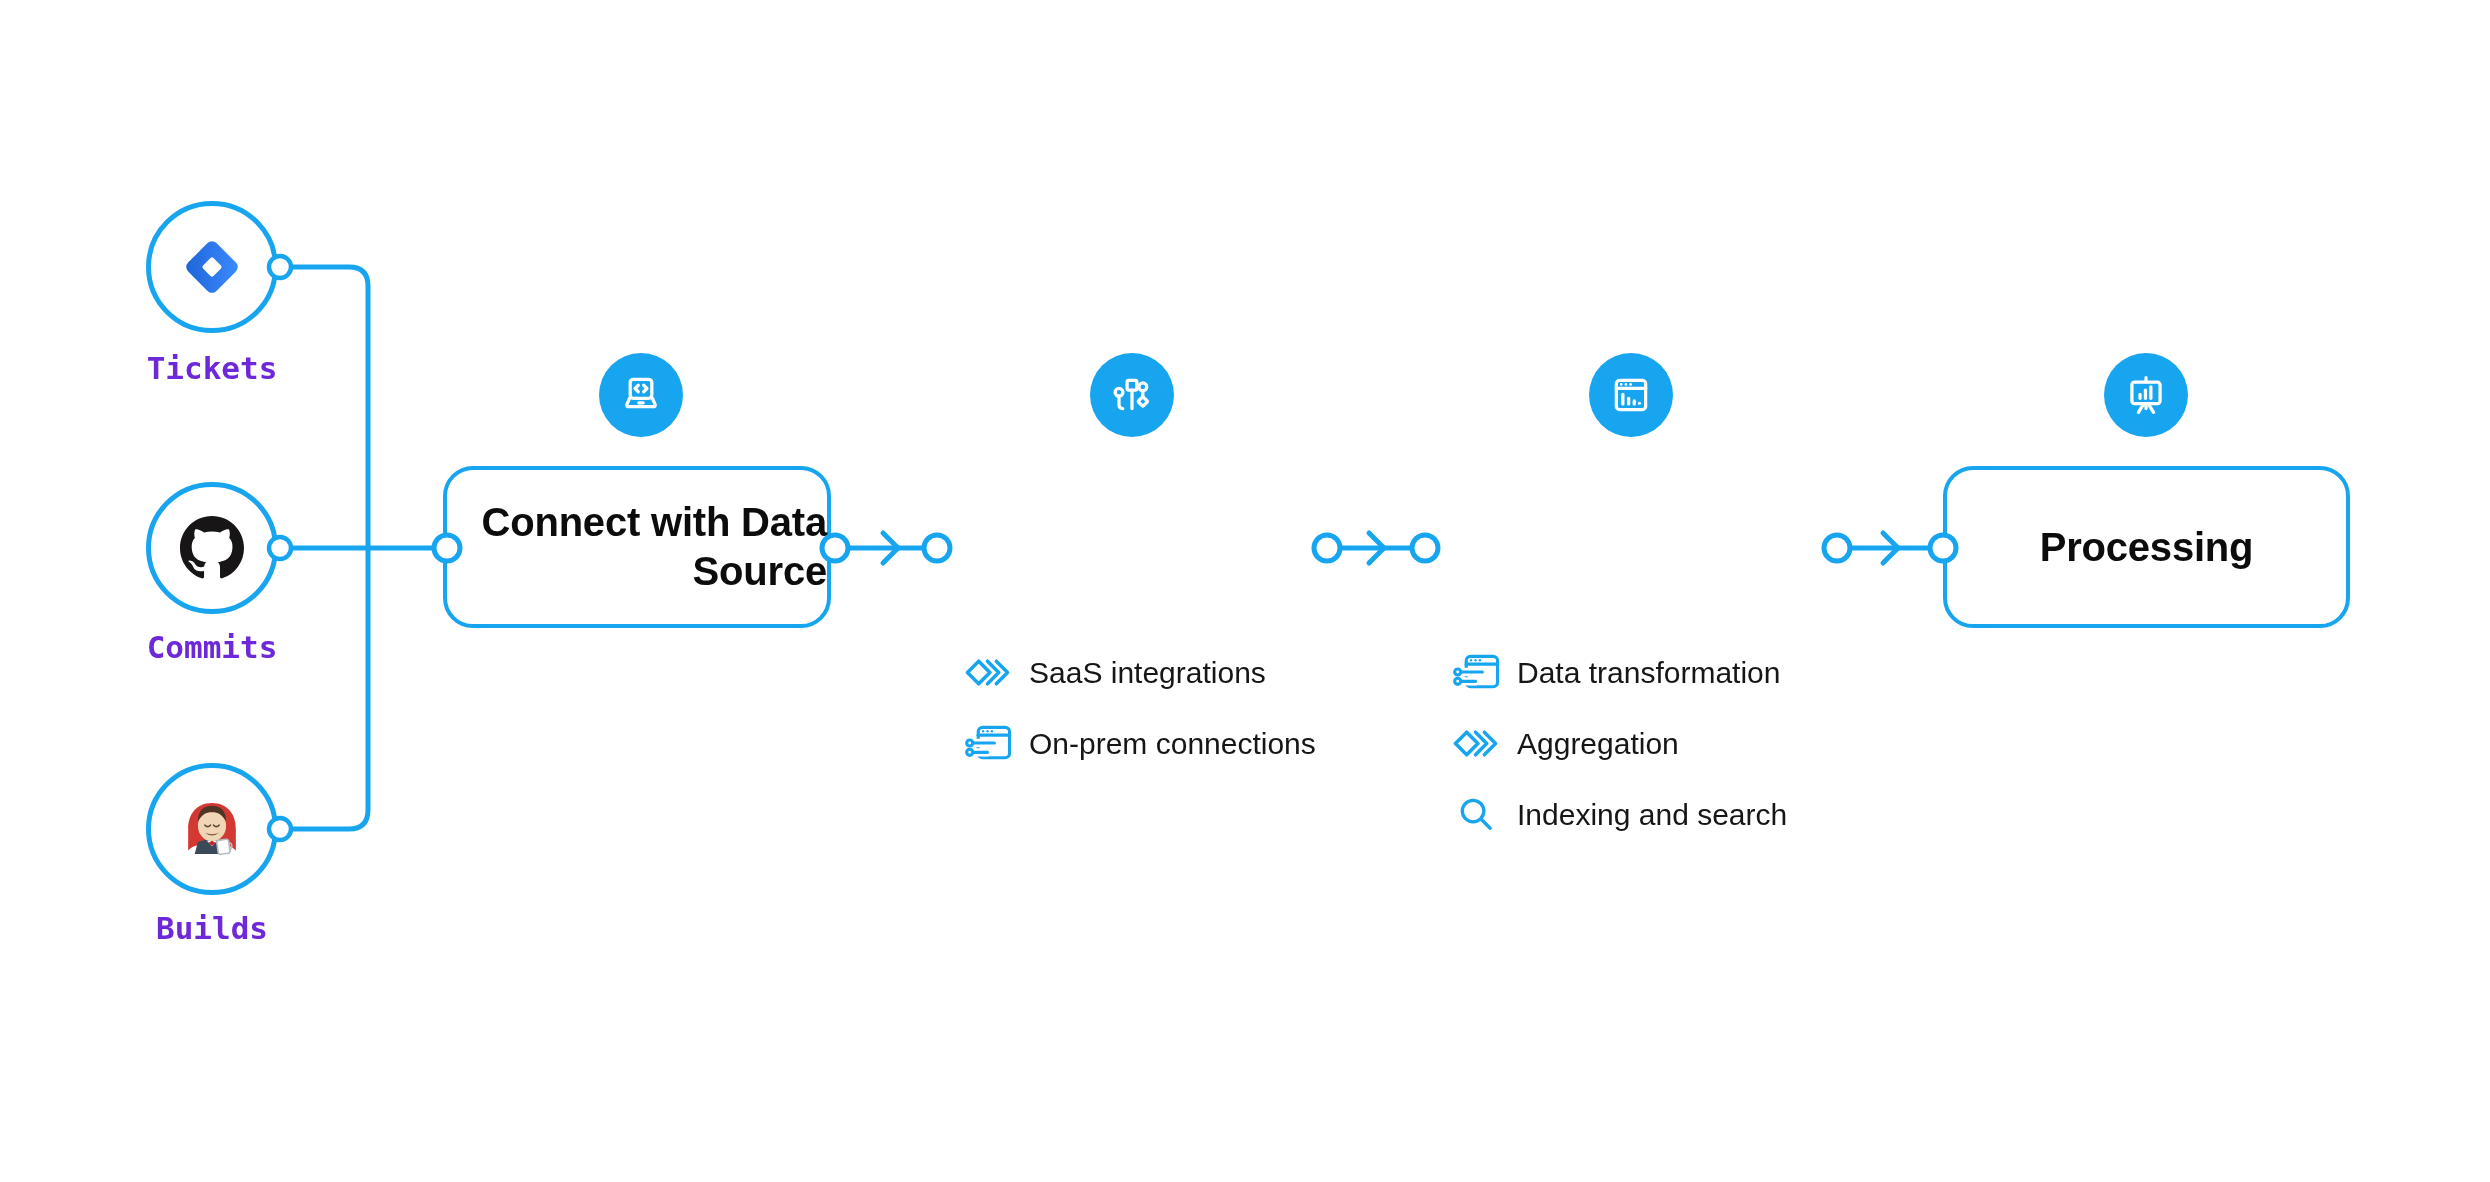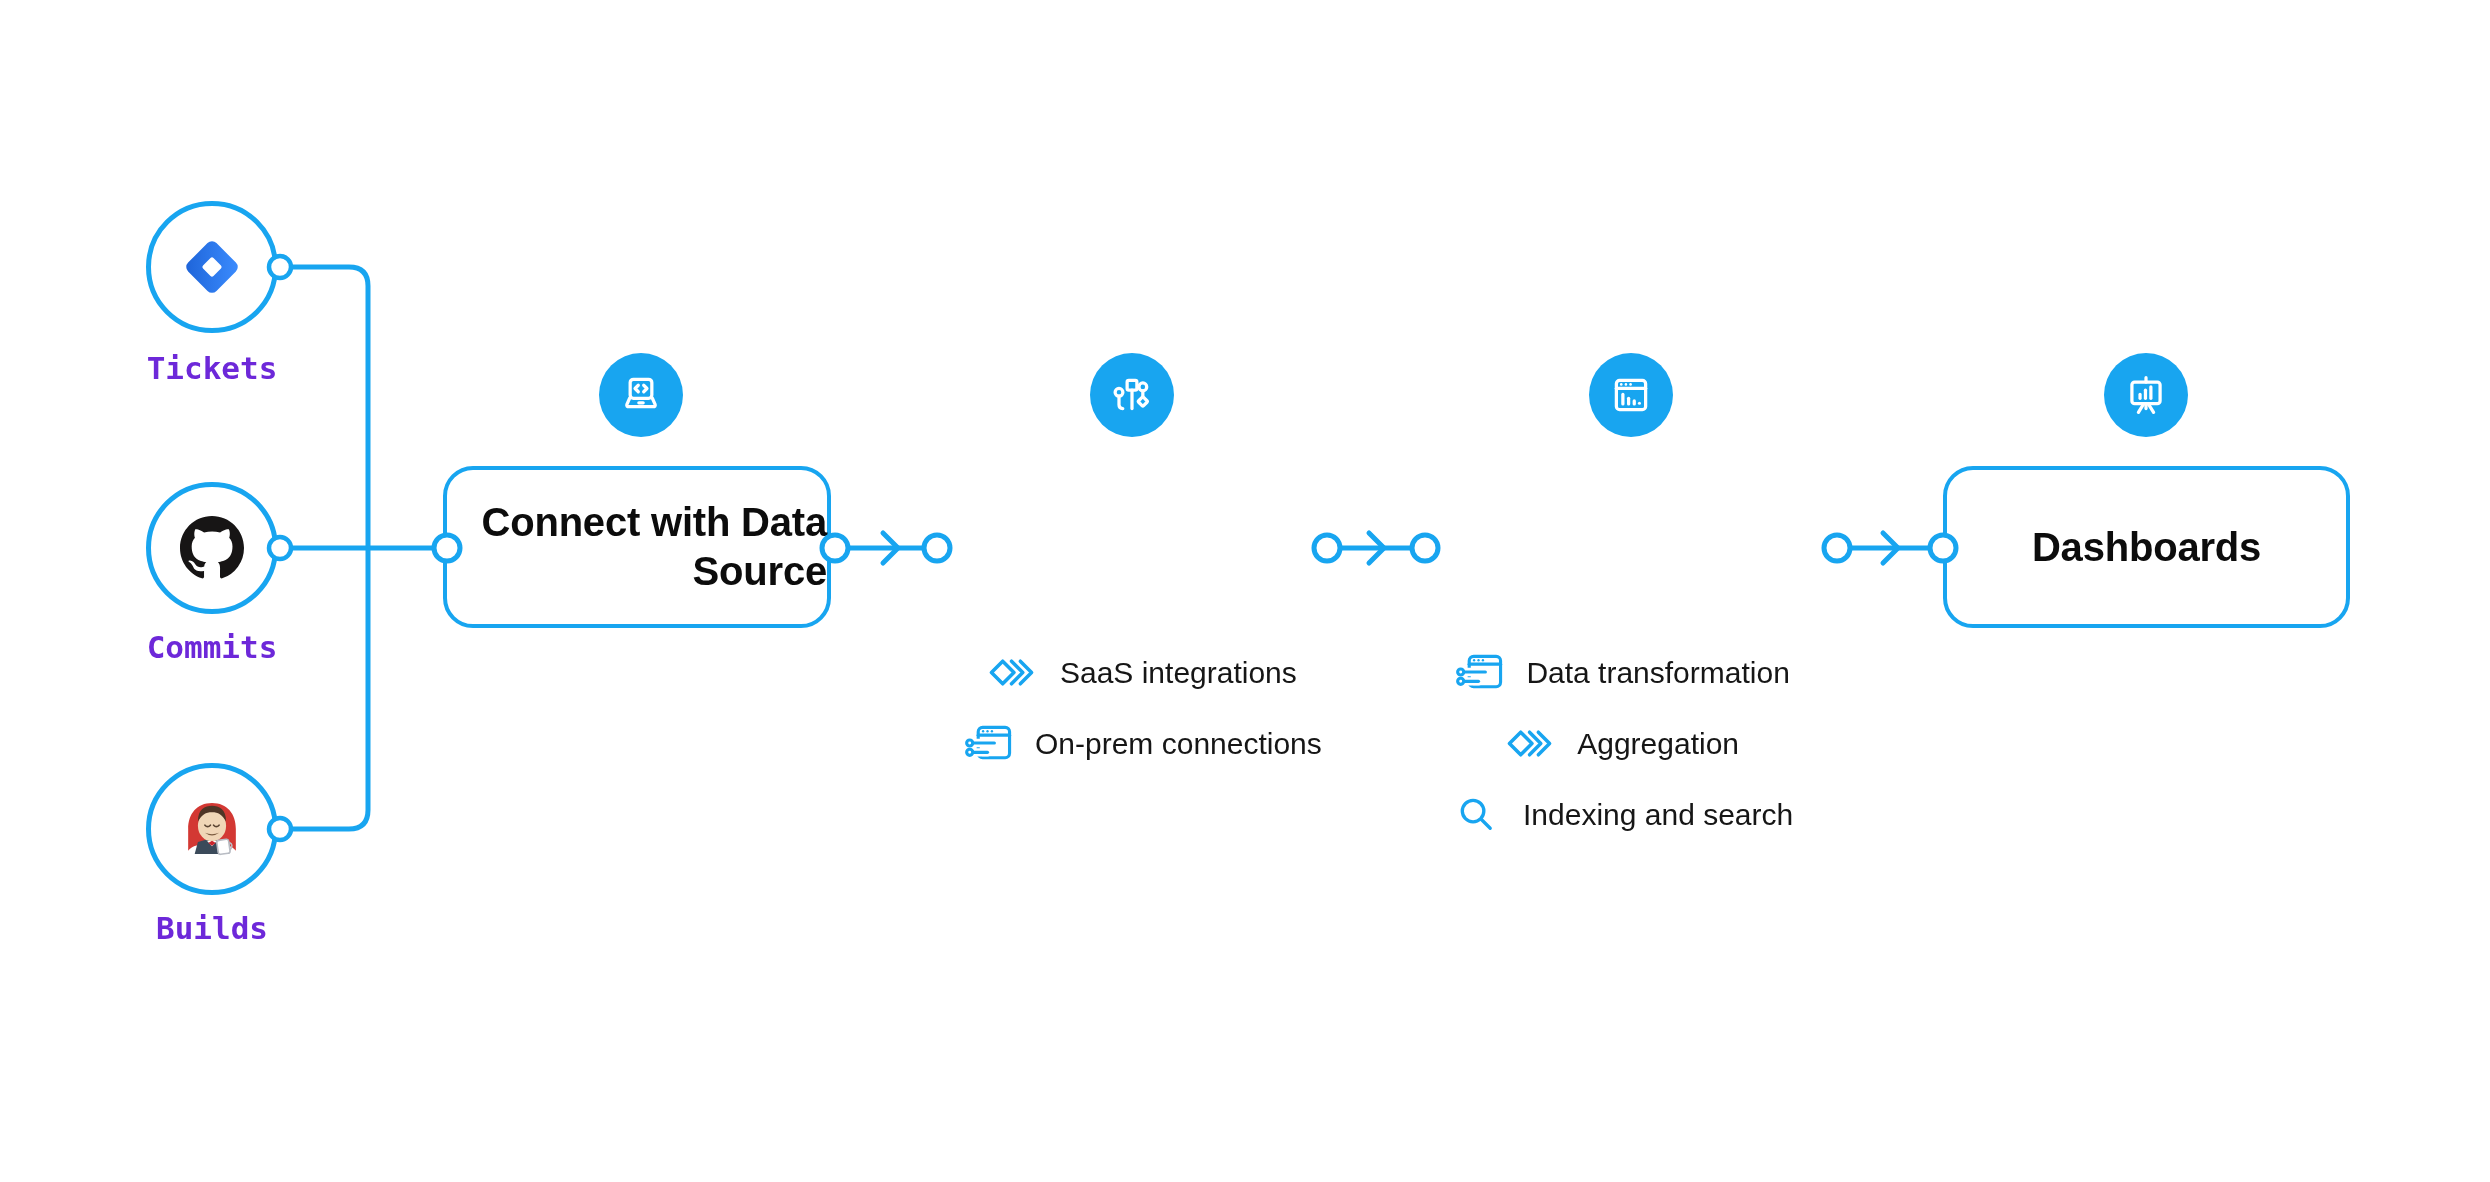--- a/index.html
+++ b/index.html
@@ -19,21 +19,21 @@
              border-radius:30px;background:#fff;display:flex;align-items:center;justify-content:center;
              text-align:center;z-index:2;}
   .stage-title{font-weight:700;font-size:40px;line-height:1.22;color:#0c0c0c;letter-spacing:-0.2px;}
 
   
   .stage-icon{position:absolute;top:353px;width:84px;height:84px;border-radius:50%;background:#18A5F0;
               display:flex;align-items:center;justify-content:center;z-index:2;}
 
   
   .feature-list{position:absolute;top:637px;margin:0;padding:0;list-style:none;z-index:2;}
-  .feature-list li{height:71px;display:flex;align-items:center;gap:22px;justify-content:center;}
+  .feature-list li{height:71px;display:flex;align-items:center;gap:16px;}
   .fi{width:50px;height:46px;display:flex;align-items:center;justify-content:center;flex:0 0 auto;}
   .fl{font-size:30px;color:#161616;white-space:nowrap;}
 </style>
 </head>
 <body>
 
 <div class="canvas">
 
   <div class="src-circle" style="left:146px;top:201px;">
     <svg width="76" height="76" viewBox="0 0 72 72">
@@ -115,21 +115,21 @@
       <path d="M24 32 V36.5"></path>
       <path d="M22 32 L17 40"></path>
       <path d="M26 32 L31 40"></path>
     </svg>
   </div>
 
   <div class="stage-box" style="left:443px;width:388px;text-align:right;">
     <div class="stage-title">Connect with Data Source</div>
   </div>
   <div class="stage-box" style="left:1943px;width:407px;">
-    <div class="stage-title">Dashboards</div>
+    <div class="stage-title">Processing</div>
   </div>
 
   <ul class="feature-list" style="left:963px;">
     <li>
       <span class="fi">
         <svg width="47" height="47" viewBox="0 0 48 48" fill="none" stroke="#18A5F0" stroke-width="3.6" stroke-linecap="round" stroke-linejoin="round">
           <path d="M14 12.5 L25.5 24 L14 35.5 L2.5 24 Z"></path>
           <path d="M23 12.5 L34.5 24 L23 35.5"></path>
           <path d="M32 12.5 L43.5 24 L32 35.5"></path>
         </svg>

